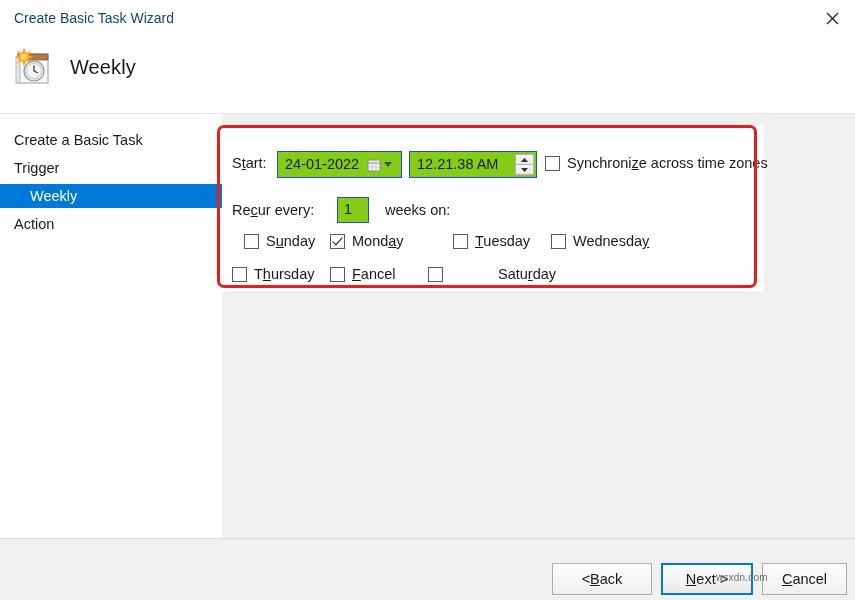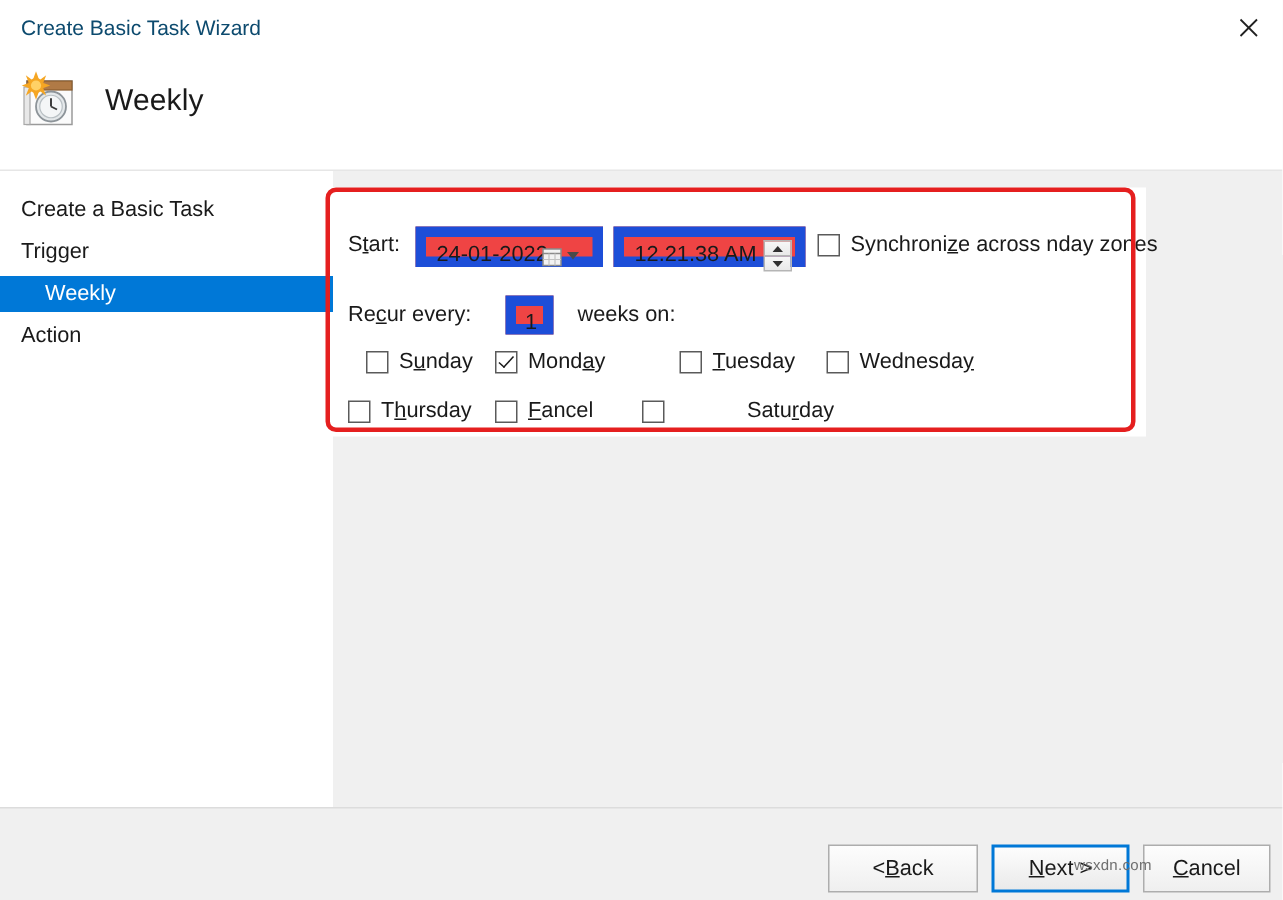--- a/index.html
+++ b/index.html
@@ -91,22 +91,22 @@
   .lbl {
     font-size: 14.5px; color: #1a1a1a; white-space: nowrap;
   }
   .u { text-decoration: underline; }
 
   #row-start { position: absolute; left: 10px; top: 26px; height: 26px; }
   #start-label { position: absolute; left: 0px; top: 4px; }
 
   .field {
     position: absolute;
-    background: #ef4444;
-    border: 7px solid #1d4ed8;
+    background: #84cc16;
+    border: 1px solid #1d4ed8;
     box-sizing: border-box;
     height: 27px;
   }
   #date-field { left: 45px; top: 0px; width: 125px; }
   #date-value {
     position: absolute; left: 7px; top: 4px;
     font-size: 14.5px; color: #1a1a1a;
   }
   #date-picker-btn {
     position: absolute; right: 4px; top: 4px; width: 30px; height: 18px;
@@ -298,21 +298,21 @@
             <div class="spin-btn">
               <svg width="7" height="4" viewBox="0 0 7 4" aria-hidden="true">
                   <polygon points="0,0 7,0 3.5,4" fill="#303030"></polygon>
                 </svg>
             </div>
           </div>
         </div>
 
         <div id="sync-cbx" class="cbx-wrap">
           <span class="cbx"></span>
-          <span class="lbl"><span>Synchroni</span><span class="u">z</span><span>e across nday zones</span></span>
+          <span class="lbl"><span>Synchroni</span><span class="u">z</span><span>e across time zones</span></span>
         </div>
       </div>
 
       <div id="row-recur">
         <div id="recur-label" class="lbl"><span>Re</span><span class="u">c</span><span>ur every:</span></div>
         <div id="recur-field" class="field">
           <div id="recur-value">1</div>
         </div>
         <div id="weeks-label" class="lbl">weeks on:</div>
       </div>

